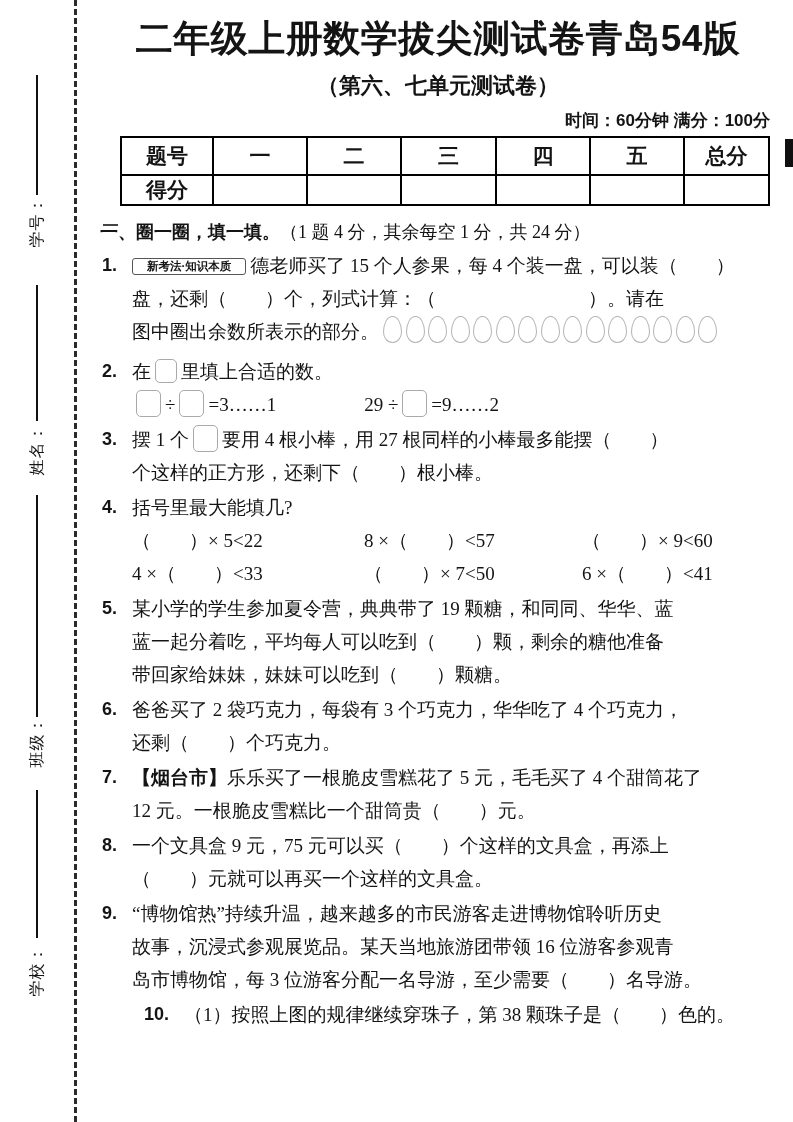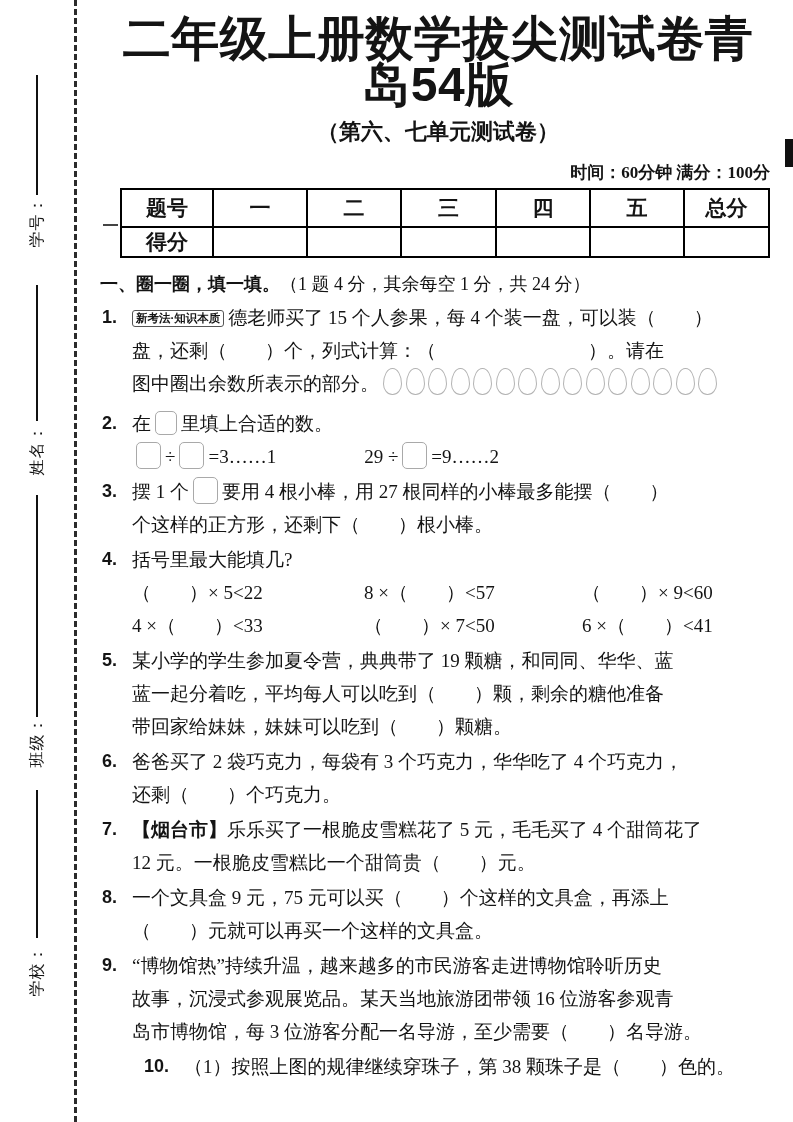--- a/index.html
+++ b/index.html
@@ -12,26 +12,26 @@
                border-left:3px dashed #2b2b2b; }
   .write-line { position:absolute; left:36px; width:0; border-left:2.5px solid #111; }
   .v-label { position:absolute; left:37px; font-size:16px; letter-spacing:1px;
              white-space:nowrap; transform:translate(-50%,-50%) rotate(-90deg); }
   .fold-dash { position:absolute; left:103px; top:224px; width:15px; border-top:2.5px solid #444; }
   .corner-mark { position:absolute; right:0; top:139px; width:8px; height:28px; background:#101010; }
 
   
   .content { position:absolute; left:100px; top:0; width:676px; padding-top:16px; }
 
-  .title { text-align:center; font-size:48px; line-height:46px; font-weight:bold;
+  .title { text-align:center; font-size:37px; line-height:46px; font-weight:bold;
            letter-spacing:0.5px; font-family:"Liberation Sans","DejaVu Sans",sans-serif; }
   .subtitle { text-align:center; font-size:22px; line-height:38px; font-weight:bold; margin-top:5px;
               font-family:"Liberation Sans","DejaVu Sans",sans-serif; }
-  .meta { text-align:right; font-size:17px; line-height:24px; font-weight:bold; margin-top:10px;
-          padding-right:6px; font-family:Liberation Serif, serif; }
+  .meta { text-align:right; font-size:17px; line-height:24px; font-weight:bold; margin-top:4px;
+          padding-right:6px; font-family:Liberation Sans, sans-serif; }
 
   table.score { border-collapse:collapse; width:650px; margin:3px 0 0 20px;
                 table-layout:fixed; font-family:"Liberation Sans","DejaVu Sans",sans-serif; }
   table.score td { border:2px solid #000; text-align:center; font-size:21px; font-weight:bold;
                    padding:0; }
   table.score tr.r1 td { height:38px; }
   table.score tr.r2 td { height:20px; }
 
   .section-head { margin-top:11px; font-size:19px; line-height:30px; }
   .section-head .sh-bold { font-weight:bold; font-family:"Liberation Sans","DejaVu Sans",sans-serif; font-size:18px; }
@@ -39,21 +39,21 @@
 
   .qwrap { margin-top:2px; }
   .q { position:relative; padding-left:32px; font-size:19px; line-height:33px; margin-top:2px; }
   .q .qnum { position:absolute; left:2px; top:0; font-weight:bold;
              font-family:"Liberation Sans","DejaVu Sans",sans-serif; font-size:18px; }
   .q.q10 { padding-left:40px;margin-left:44px; }
   .q.q10 .qnum { left:0; }
   .qline { white-space:nowrap; }
 
   .badge { display:inline-block; border:1.5px solid #555; border-radius:3px; font-size:11.5px;
-           line-height:15px; padding:0 3px; font-weight:bold; vertical-align:2px; margin-right:4px;
+           line-height:15px; padding:0 14px; font-weight:bold; vertical-align:2px; margin-right:4px;
            font-family:"Liberation Sans","DejaVu Sans",sans-serif; }
   .qtag { font-weight:bold; }
 
   .fbox { display:inline-block; width:25px; height:27px; border:1.5px solid #a9a9a9;
           border-radius:5px; vertical-align:-6px; margin:0 4px; background:#fff; }
   .fbox.small { width:22px; height:24px; vertical-align:-5px; }
   .fgap { display:inline-block; width:88px; }
 
   .eggs { display:inline-block; vertical-align:-5px; margin-left:4px; }
   .egg { display:inline-block; width:19px; height:27px; margin-right:3.5px;

